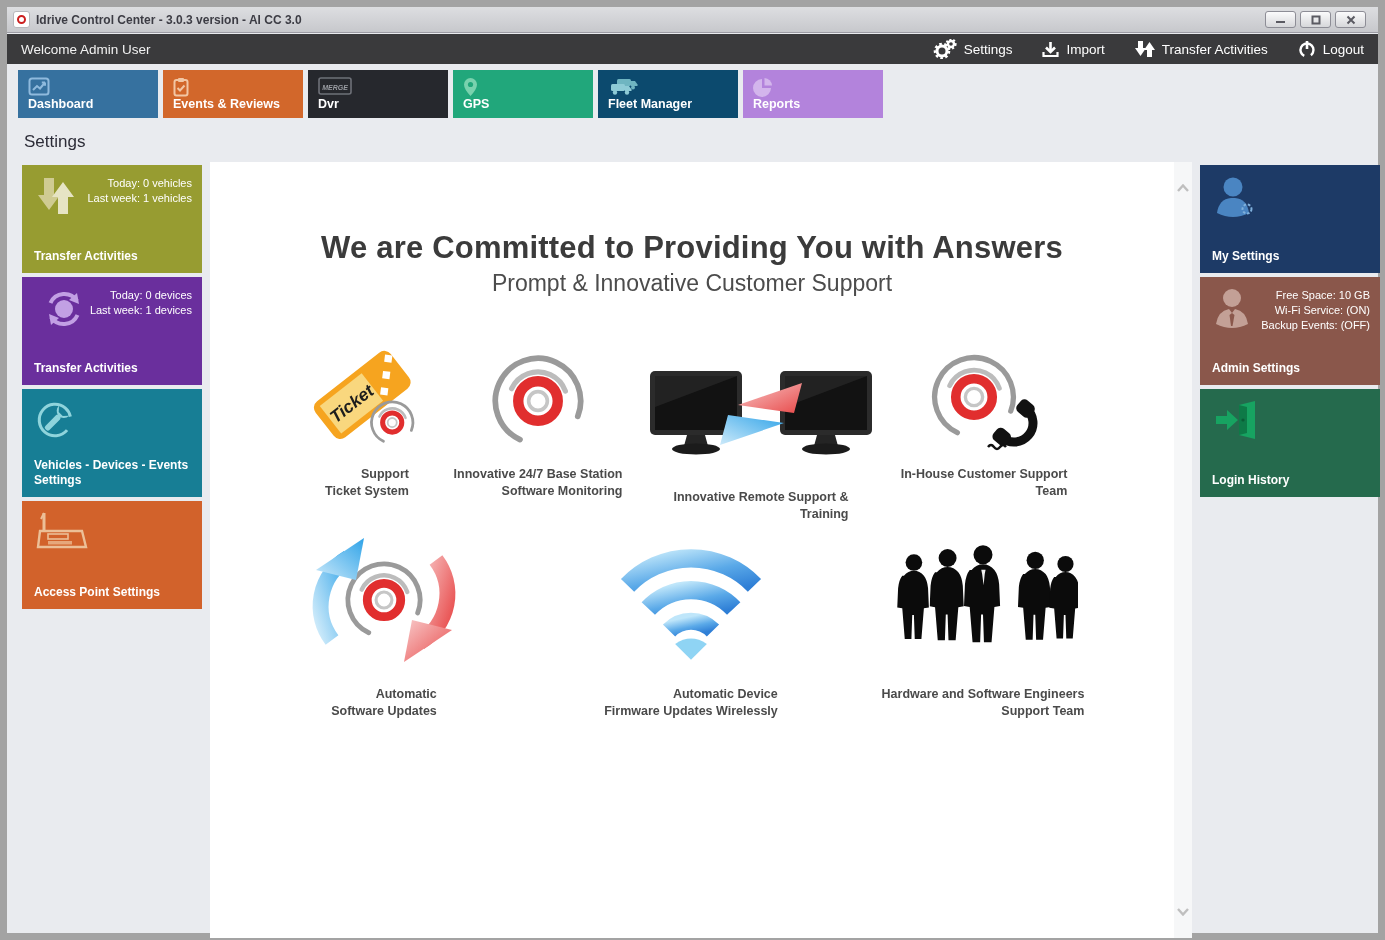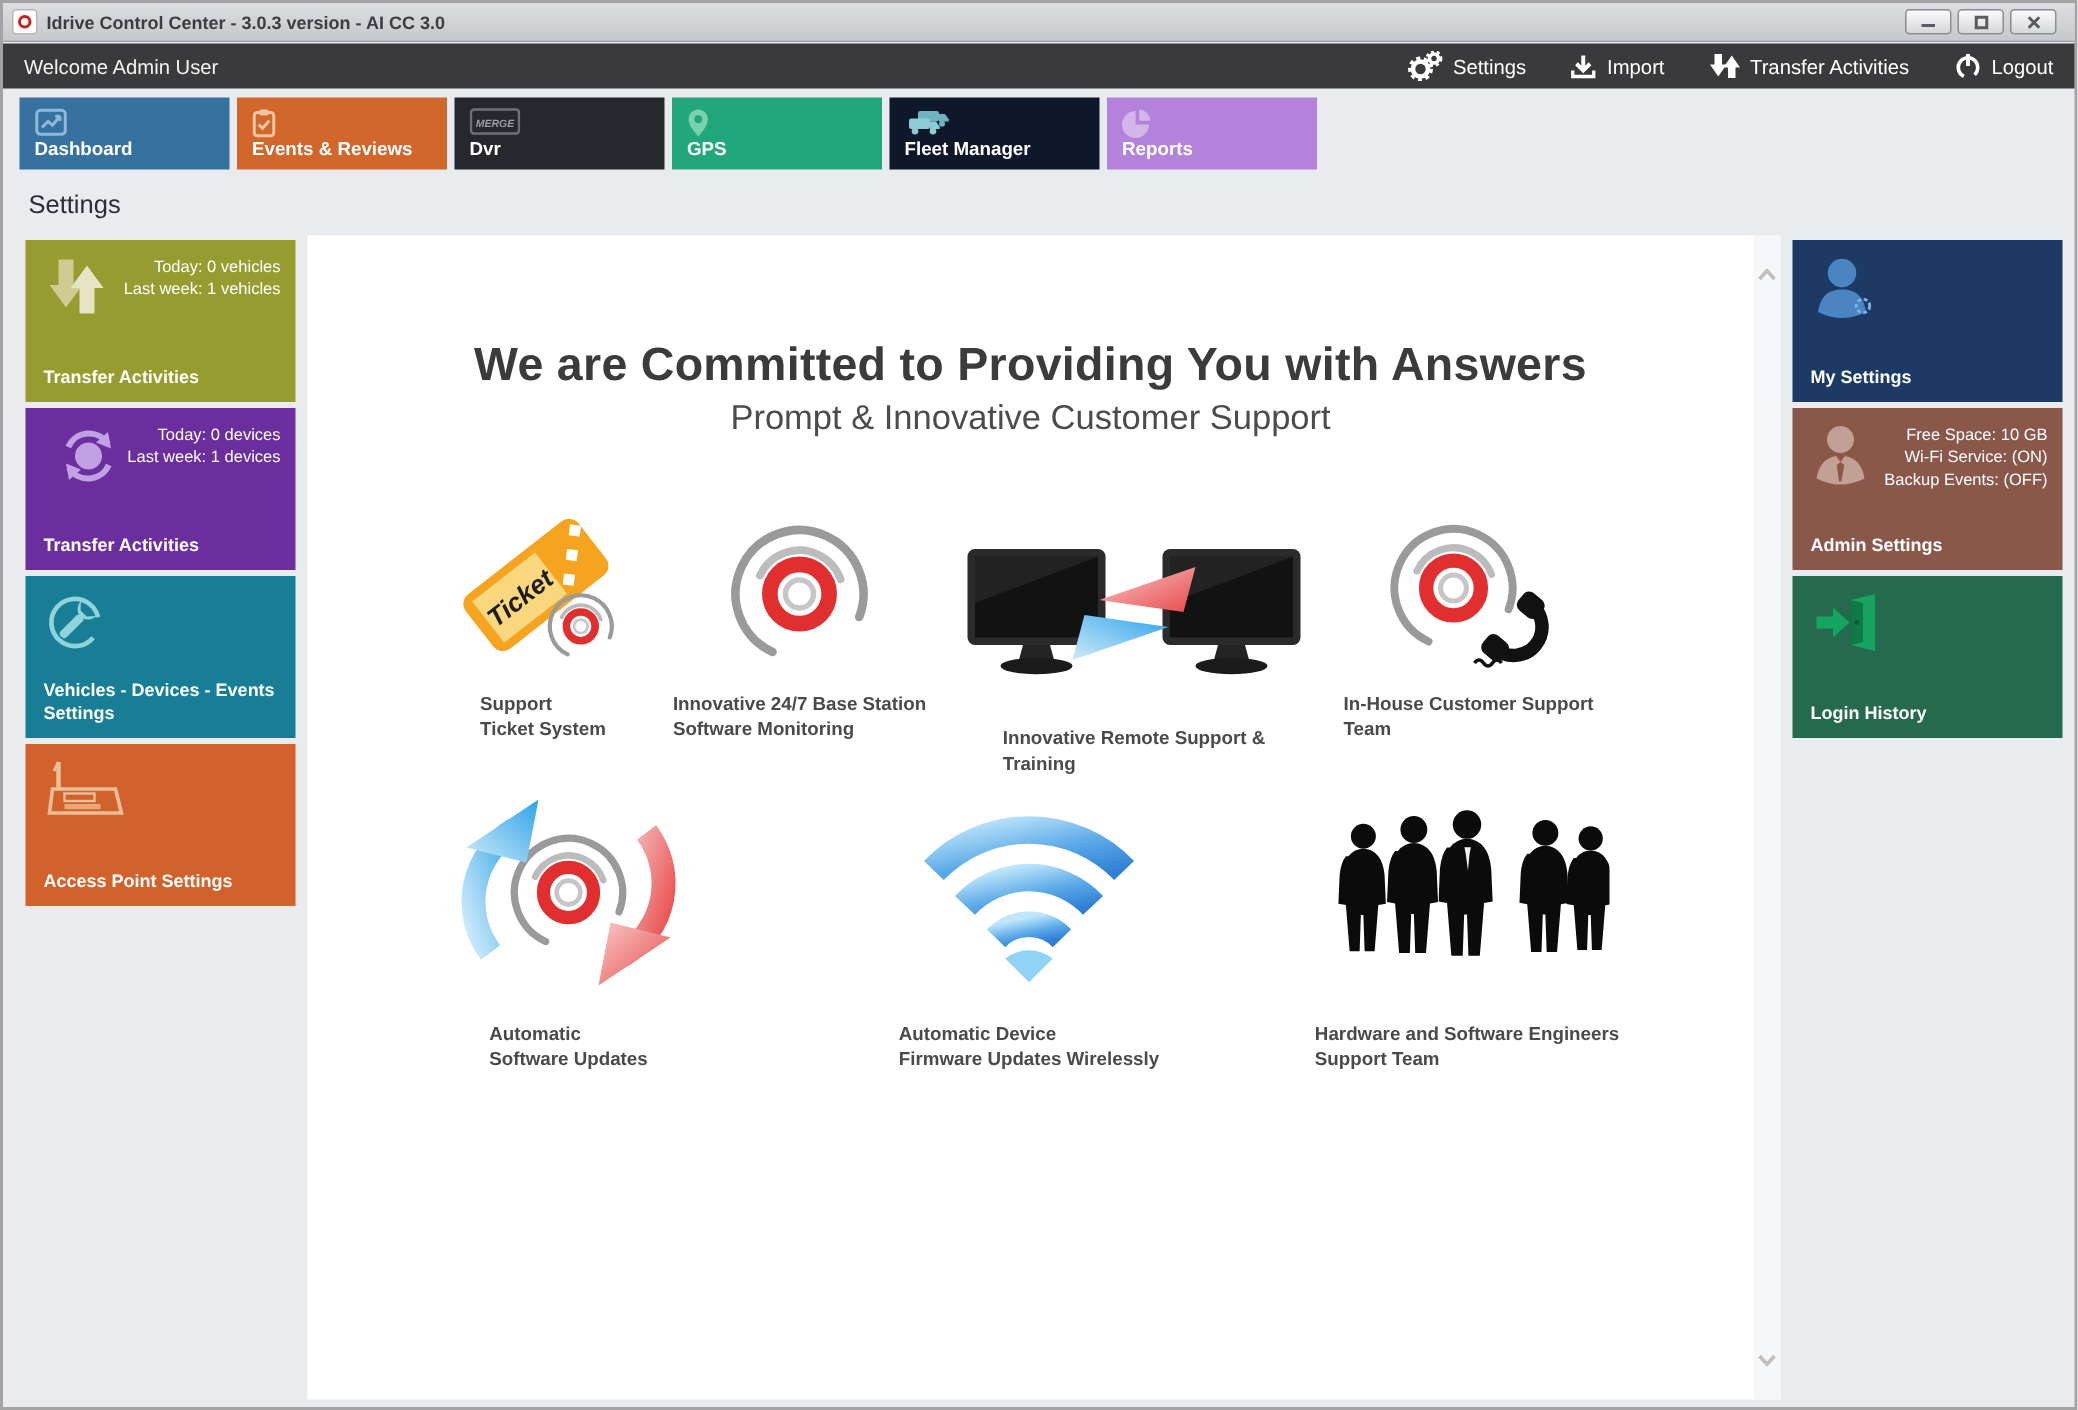--- a/index.html
+++ b/index.html
@@ -1,18 +1,18 @@
 <!DOCTYPE html>
 <html><head>
 <meta charset="utf-8">
 <style>
   * { margin:0; padding:0; box-sizing:border-box; }
   html,body { width:1385px; height:940px; }
   body { font-family:"Liberation Sans", sans-serif; background:#e9ebef; position:relative; overflow:hidden; }
-  .window { position:absolute; inset:0; border:2px solid #a3a3a3; background:#e9ebef; }
+  .window { position:absolute; inset:0; border:7px solid #a3a3a3; background:#e9ebef; }
 
   
   .titlebar { position:absolute; left:0; right:0; top:0; height:26px;
     background:linear-gradient(#dddee1,#c7c8cc); border-bottom:1px solid #9c9ca4;
     display:flex; align-items:center; padding:0 6px; }
   .app-logo { width:17px; height:17px; background:#fff; border:1px solid #b8b8bc; border-radius:3px;
     display:flex; align-items:center; justify-content:center; margin-right:6px; }
   .app-logo i { display:block; width:9px; height:9px; border:2.5px solid #cc1f1f; border-radius:50%; }
   .title-text { font-size:12px; font-weight:bold; color:#3c3c44; }
   .win-controls { margin-left:auto; display:flex; gap:4px; padding-right:6px; }
@@ -54,21 +54,21 @@
 
   .main-h1 { position:absolute; top:68px; left:0; width:964px; text-align:center;
     font-size:31px; font-weight:bold; color:#3b3b3b; letter-spacing:0.2px; }
   .main-h2 { position:absolute; top:108px; left:0; width:964px; text-align:center;
     font-size:23px; font-weight:400; color:#4c4c4c; }
 
   .feature { position:absolute; display:flex; flex-direction:column; align-items:center; }
   .feature .f-icon { display:flex; align-items:center; justify-content:center; }
   .feature.r1 .f-icon { height:112px; }
   .feature.r2 .f-icon { height:140px; }
-  .feature .f-cap { margin-top:9px; text-align:left; font-size:12.5px; font-weight:bold; color:#4a4a4a; line-height:17px; }
+  .feature .f-cap { margin-top:9px; text-align:right; font-size:12.5px; font-weight:bold; color:#4a4a4a; line-height:17px; }
   .feature.r2 .f-cap { margin-top:16px; }
 
   .f1 { left:57px;  top:183px; width:200px; }
   .f2 { left:213px; top:183px; width:230px; }
   .f3 { left:431px; top:195px; width:240px;gap:11px; }
   .f4 { left:659px; top:183px; width:230px; }
   .f5 { left:64px;  top:368px; width:220px; }
   .f6 { left:351px; top:368px; width:260px; }
   .f7 { left:633px; top:368px; width:280px; }
 </style>
@@ -205,21 +205,21 @@
     </div>
     <div class="nav-tile" style="background: rgb(33, 167, 123);">
       <span class="nt-icon">
         <svg width="15" height="20" viewBox="0 0 15 20">
           <path d="M7.5 1 a6.5 6.5 0 0 1 6.5 6.5 q0 4.5 -6.5 11.5 q-6.5 -7 -6.5 -11.5 A6.5 6.5 0 0 1 7.5 1 z" fill="#79d2ae"></path>
           <circle cx="7.5" cy="7.5" r="2.6" fill="#21a77b"></circle>
         </svg>
       </span>
       <span class="nt-label">GPS</span>
     </div>
-    <div class="nav-tile" style="background: #0f172a;">
+    <div class="nav-tile" style="background: #0c4a6e;">
       <span class="nt-icon">
         <svg width="30" height="19" viewBox="0 0 30 19">
           <g fill="#6fb5c1">
             <rect x="9" y="2" width="14" height="7" rx="1.5"></rect>
             <path d="M23 4 h4 l2.5 3.5 v1.5 h-6.5 z"></path>
             <circle cx="13" cy="10.5" r="2"></circle>
               <circle cx="25" cy="10.5" r="2"></circle>
           </g>
           <g fill="#8ecbd6">
             <rect x="3" y="7" width="14" height="7" rx="1.5"></rect>

